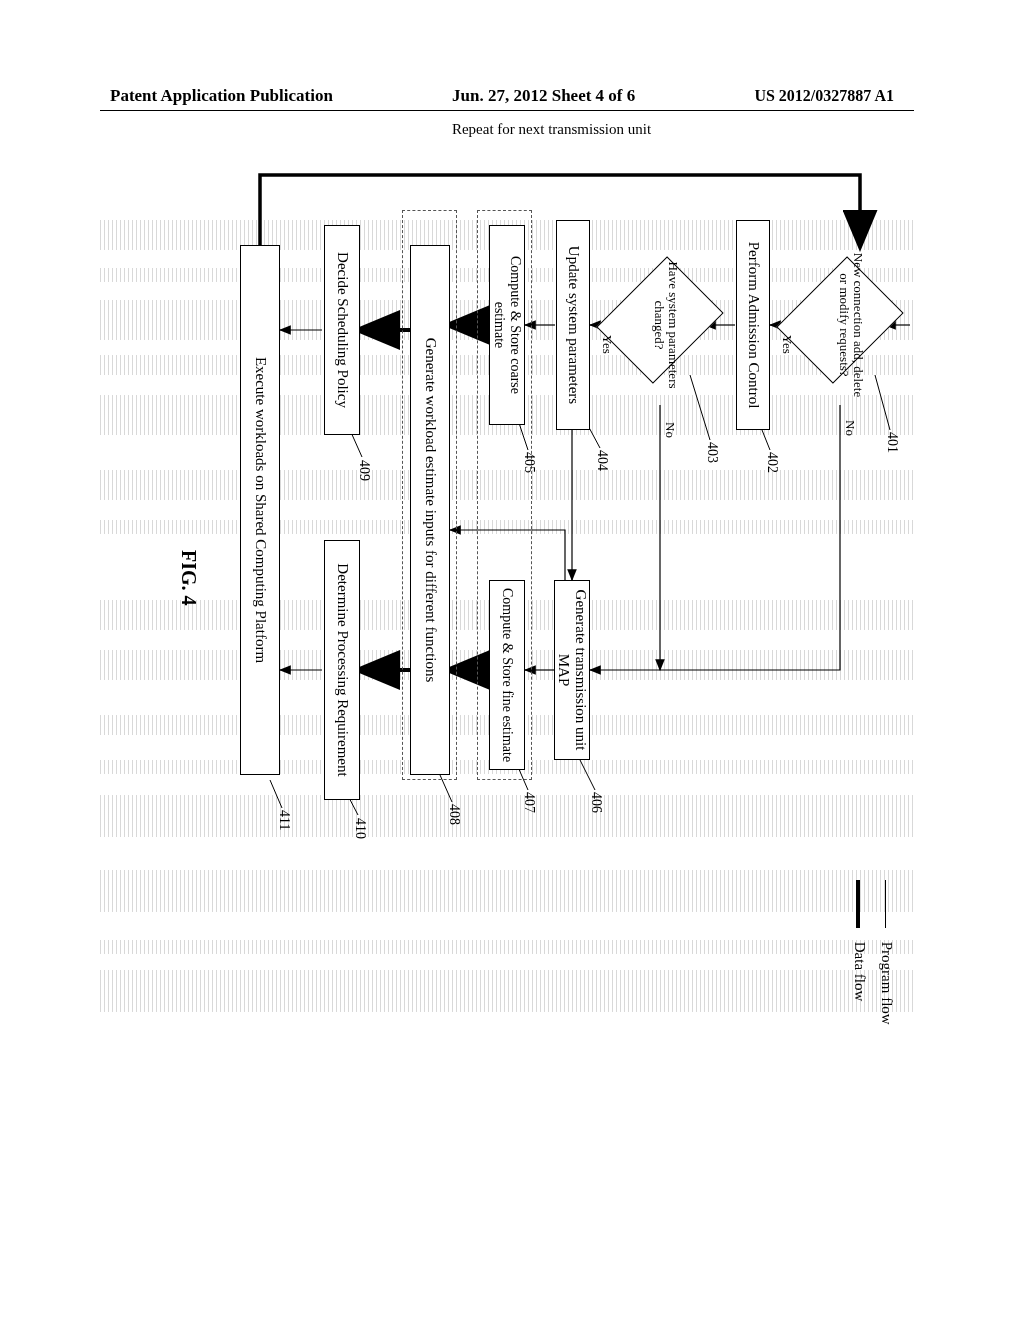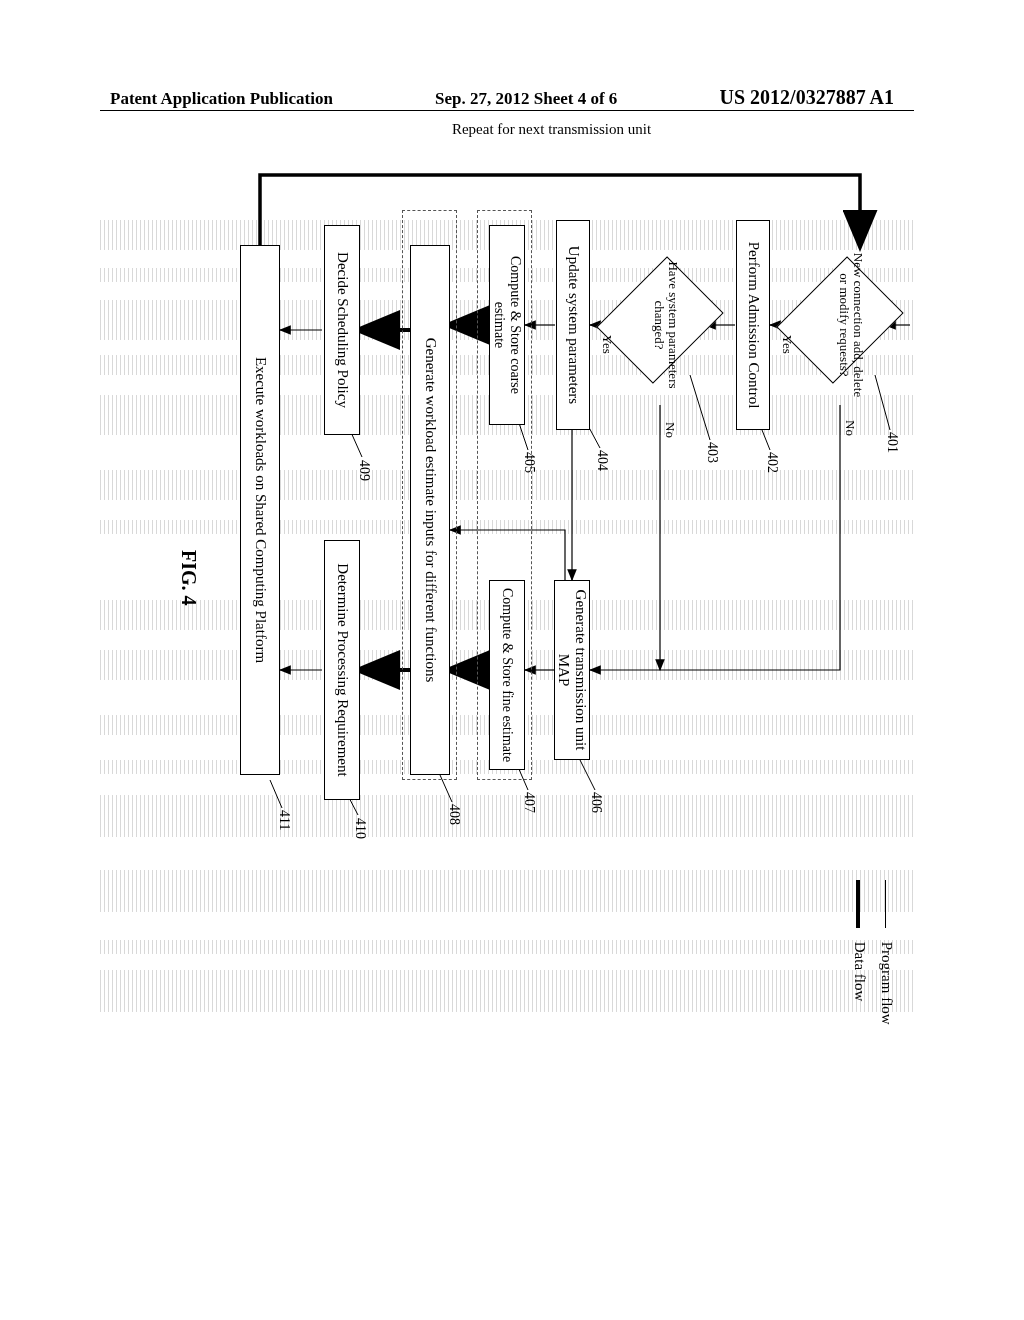--- a/index.html
+++ b/index.html
@@ -15,21 +15,21 @@
     position: absolute;
     top: 86px;
     left: 110px;
     right: 130px;
     display: flex;
     justify-content: space-between;
     align-items: baseline;
     font-size: 17px;
     font-weight: bold;
   }
-  .header .right { font-size: 20px; }
+  .header .right { font-size: 16px; }
   .hr {
     position: absolute;
     top: 110px;
     left: 100px;
     right: 110px;
     height: 1px;
     background: #000;
   }
 
   
@@ -120,21 +120,21 @@
     position: absolute;
     font-size: 15px;
     white-space: nowrap;
   }
 </style>
 </head>
 <body>
 
 <div class="header">
   <span>Patent Application Publication</span>
-  <span>Sep. 27, 2012  Sheet 4 of 6</span>
+  <span>Jun. 27, 2012  Sheet 4 of 6</span>
   <span class="right">US 2012/0327887 A1</span>
 </div>
 <div class="hr"></div>
 
 <div class="stripe" style="top:220px;height:30px"></div>
 <div class="stripe" style="top:268px;height:14px"></div>
 <div class="stripe" style="top:300px;height:40px"></div>
 <div class="stripe" style="top:355px;height:20px"></div>
 <div class="stripe" style="top:395px;height:40px"></div>
 <div class="stripe" style="top:470px;height:30px"></div>

